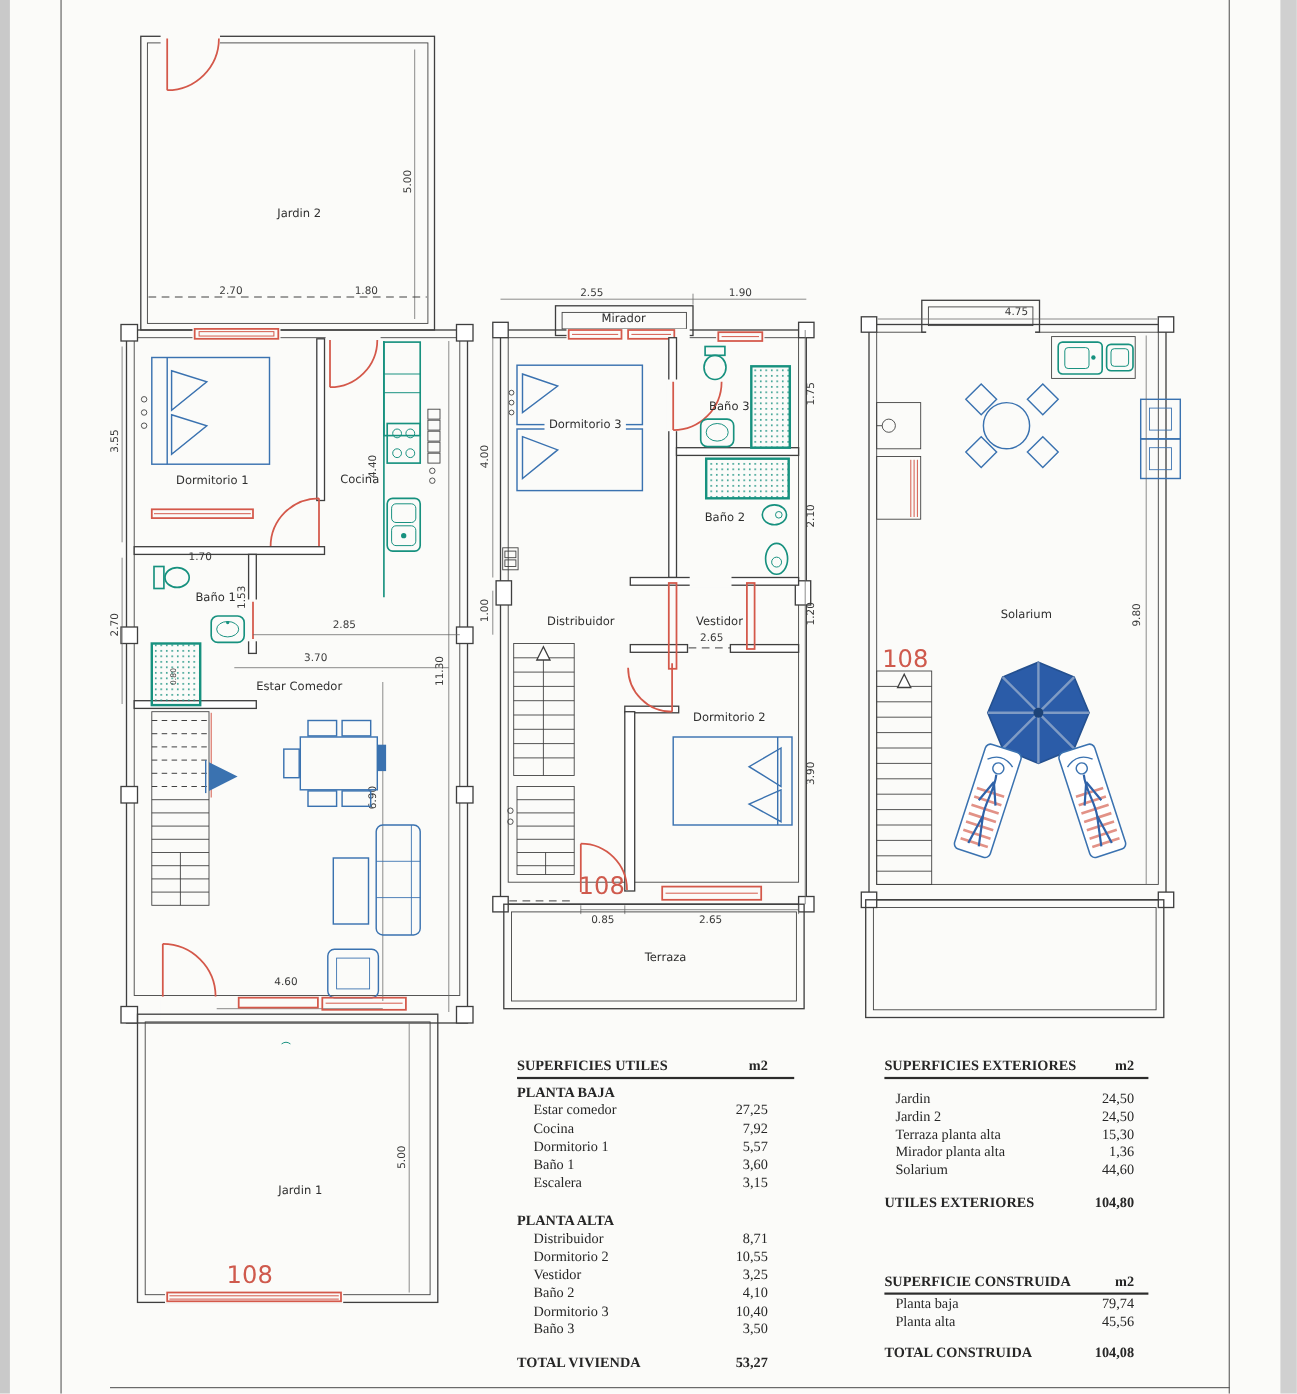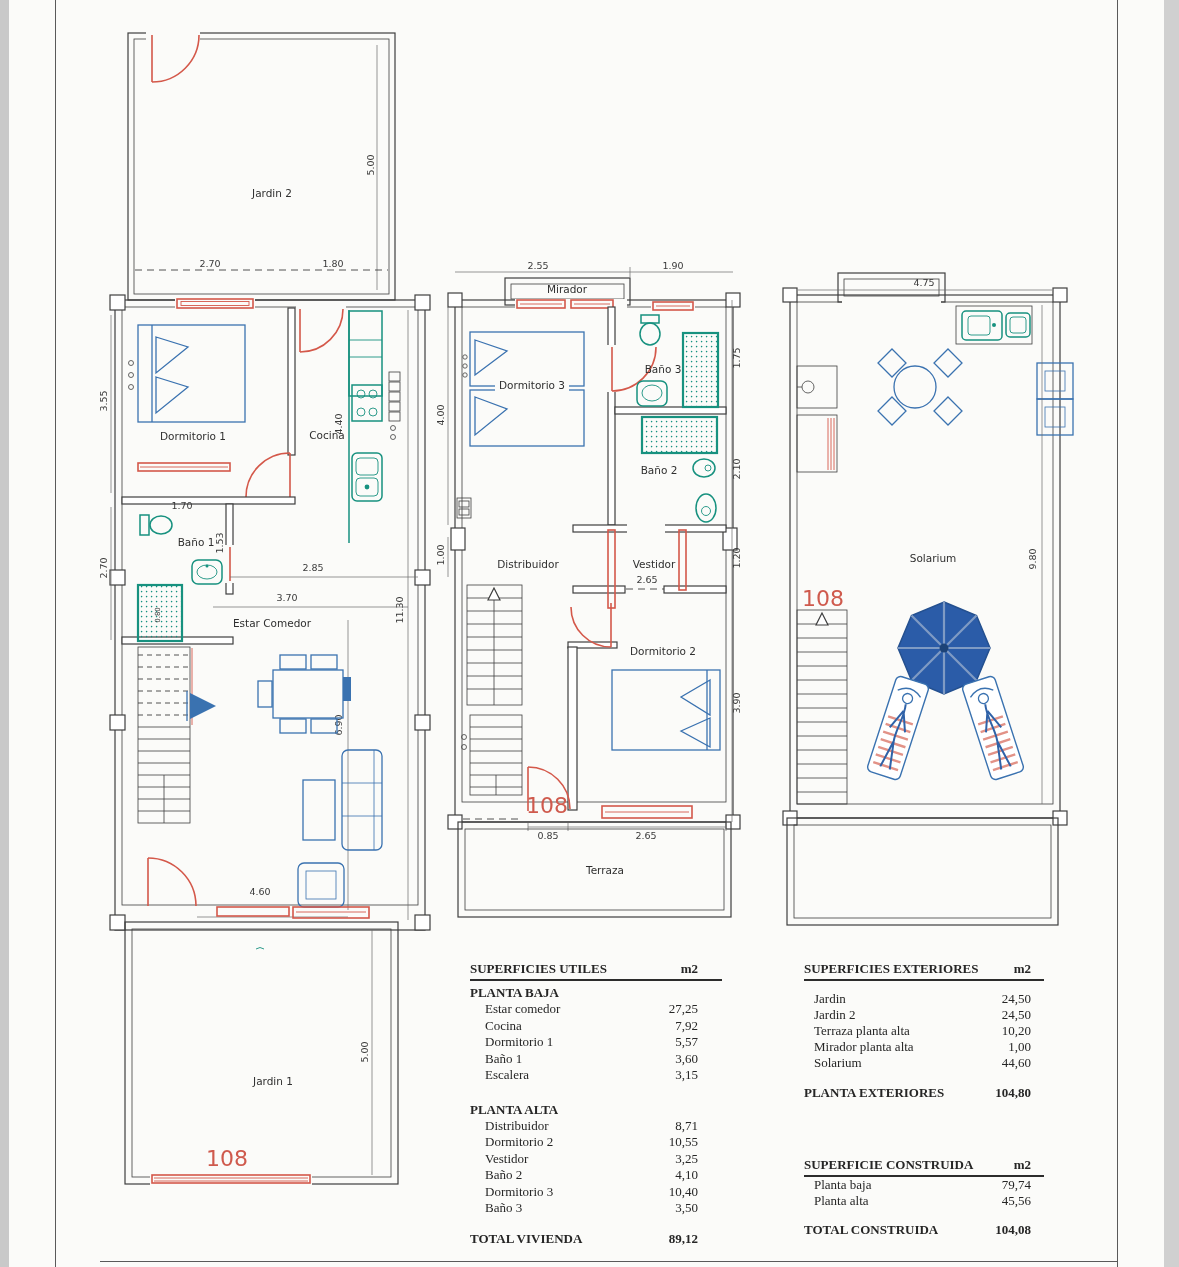--- a/index.html
+++ b/index.html
@@ -568,53 +568,53 @@
         <span class="t-label">Dormitorio 3</span>
         <span class="t-val">10,40</span>
       </div>
     <div class="t-row pr24">
         <span class="t-label">Baño 3</span>
         <span class="t-val">3,50</span>
       </div>
     <div class="t-gap"></div>
     <div class="t-row pr24 t-total">
         <span>TOTAL VIVIENDA</span>
-        <span class="t-val">89,12</span>
+        <span class="t-val">53,27</span>
       </div>
   </div>
 
   <div class="area-table t2" style="left:804px;top:961px;width:240px;">
     <div class="t-head pr13">
       <span>SUPERFICIES EXTERIORES</span>
       <span>m2</span>
     </div>
     <div class="t-gap-sm"></div>
     <div class="t-row pr13">
         <span class="t-label">Jardin</span>
         <span class="t-val">24,50</span>
       </div>
     <div class="t-row pr13">
         <span class="t-label">Jardin 2</span>
         <span class="t-val">24,50</span>
       </div>
     <div class="t-row pr13">
         <span class="t-label">Terraza planta alta</span>
-        <span class="t-val">10,20</span>
+        <span class="t-val">15,30</span>
       </div>
     <div class="t-row pr13">
         <span class="t-label">Mirador planta alta</span>
-        <span class="t-val">1,00</span>
+        <span class="t-val">1,36</span>
       </div>
     <div class="t-row pr13">
         <span class="t-label">Solarium</span>
         <span class="t-val">44,60</span>
       </div>
     <div class="t-gap"></div>
     <div class="t-row pr13 t-total">
-        <span>PLANTA EXTERIORES</span>
+        <span>UTILES EXTERIORES</span>
         <span class="t-val">104,80</span>
       </div>
   </div>
 
   <div class="area-table t2" style="left:804px;top:1157px;width:240px;">
     <div class="t-head pr13">
       <span>SUPERFICIE CONSTRUIDA</span>
       <span>m2</span>
     </div>
     <div class="t-row pr13">

